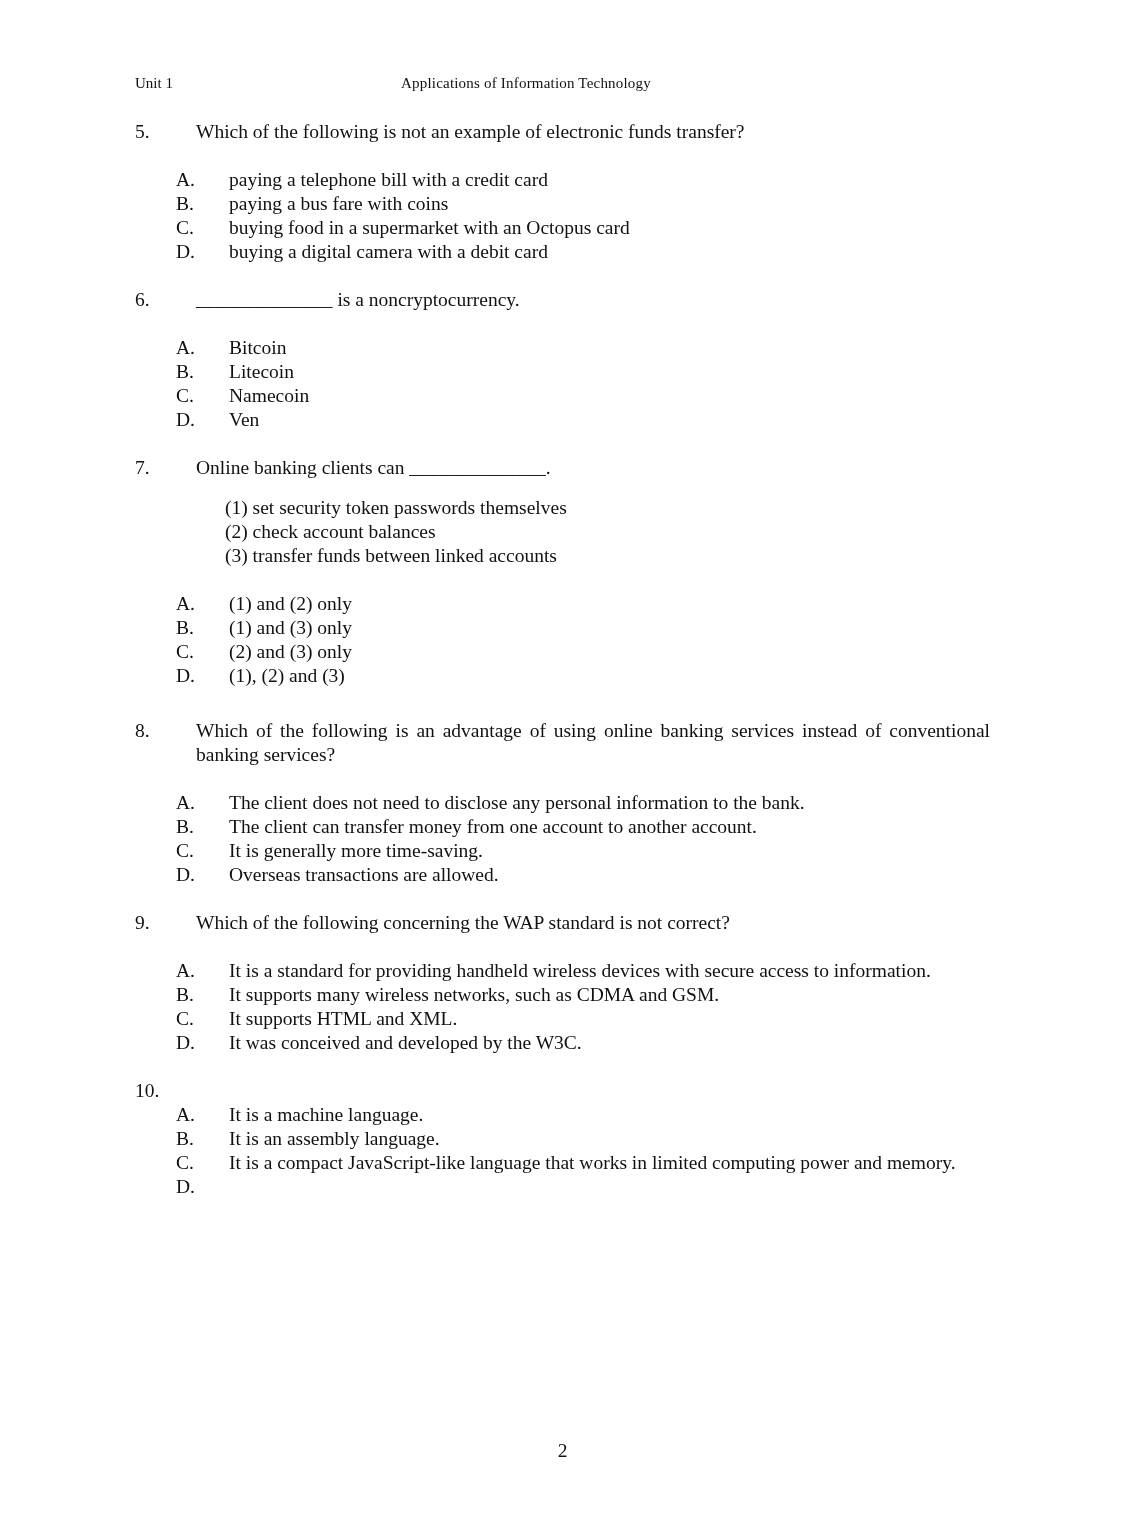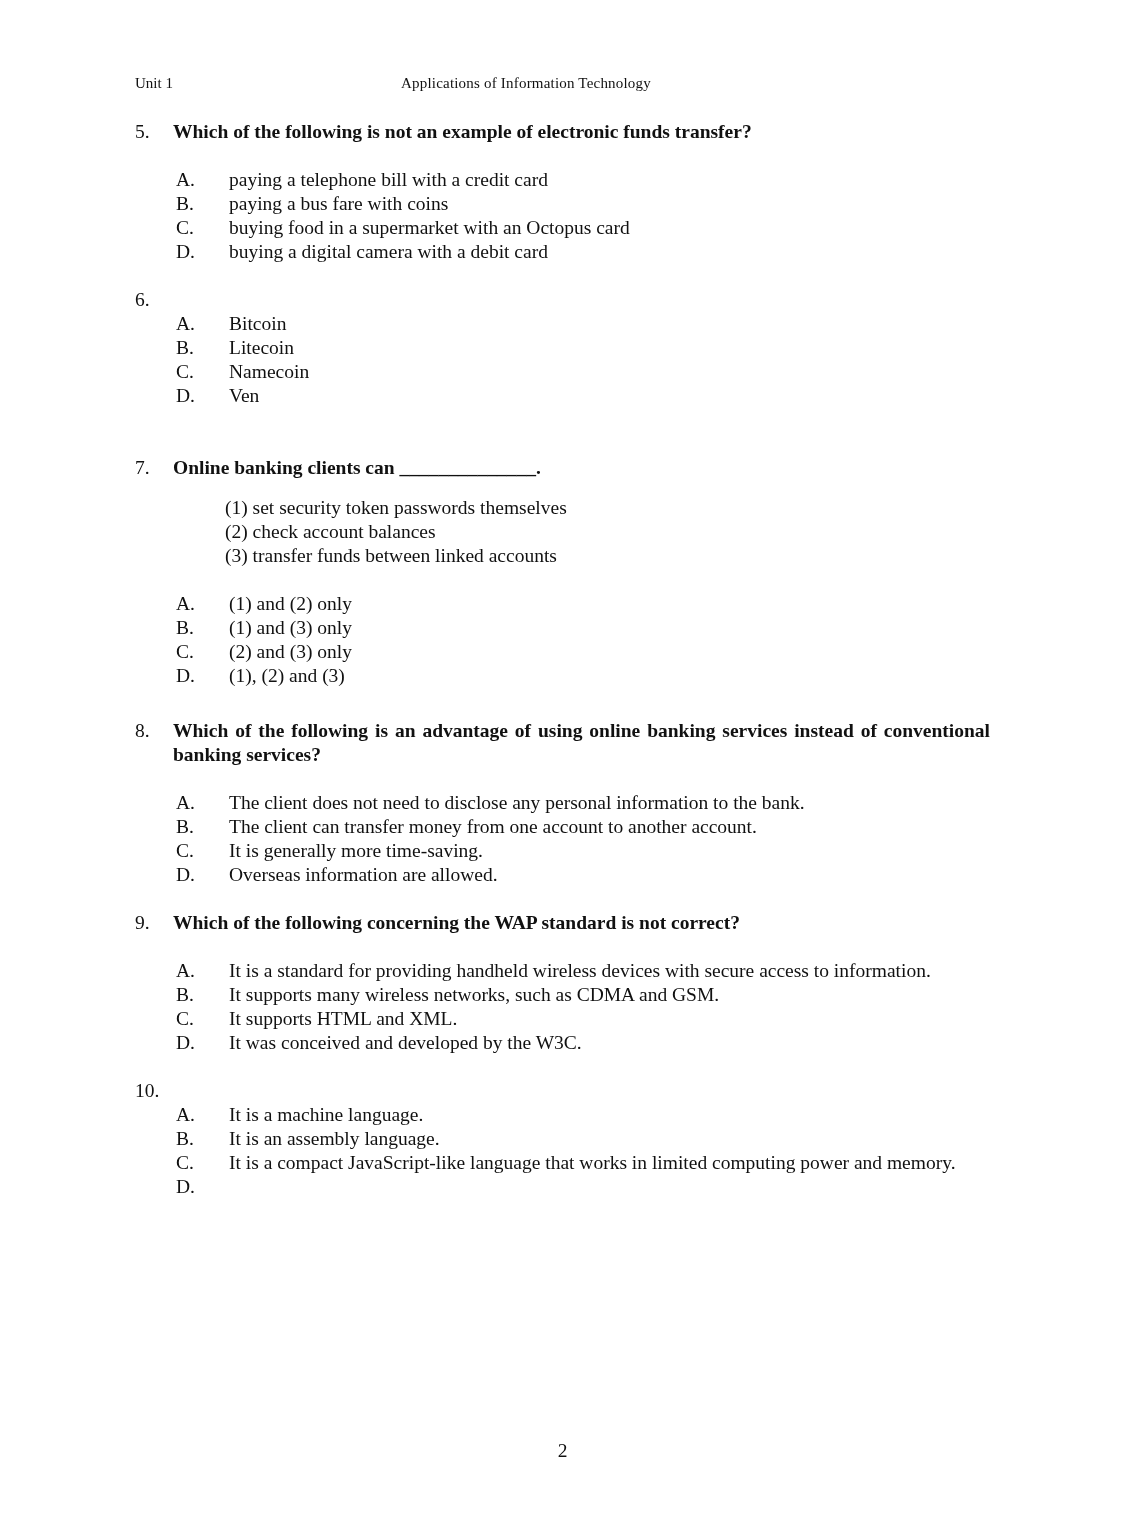--- a/index.html
+++ b/index.html
@@ -3,21 +3,21 @@
 <meta charset="utf-8">
 <style>
   html, body { margin: 0; padding: 0; background: #ffffff; }
   body { width: 1125px; height: 1538px; position: relative; overflow: hidden;
          font-family: "Liberation Serif", serif; color: #111; font-size: 19.5px; }
   .header { position: absolute; top: 75px; left: 135px; width: 855px; height: 24px; font-size: 15px; }
   .header .unit { position: absolute; left: 0; top: 0; }
   .header .title { position: absolute; left: 266px; top: 0; letter-spacing: 0.2px; }
   .q { position: absolute; left: 135px; width: 855px; line-height: 24px; }
   .q .num { position: absolute; left: 0; top: 0; }
-  .q .stem { margin-left: 38px; text-align: justify; font-weight: bold; }
+  .q .stem { margin-left: 61px; text-align: justify; }
   .opts { margin-top: 24px; }
   .opt { position: relative; line-height: 24px; }
   .opt .letter { position: absolute; left: 41px; top: 0; }
   .opt .text { margin-left: 94px; text-align: justify; }
   .stmts { margin-top: 16px; margin-left: 90px; }
   .stmt { line-height: 24px; }
   .pagenum { position: absolute; top: 1440px; left: 0; width: 1125px; text-align: center; }
 </style>
 </head>
 <body>
@@ -45,20 +45,21 @@
       </div>
     <div class="opt">
         <span class="letter">D.</span>
         <div class="text">buying a digital camera with a debit card</div>
       </div>
   </div>
 </div>
 
 <div class="q" style="top:288px;">
   <span class="num">6.</span>
+  <div class="stem">______________ is a noncryptocurrency.</div>
   <div class="opts">
     <div class="opt">
         <span class="letter">A.</span>
         <div class="text">Bitcoin</div>
       </div>
     <div class="opt">
         <span class="letter">B.</span>
         <div class="text">Litecoin</div>
       </div>
     <div class="opt">
@@ -111,21 +112,21 @@
     <div class="opt">
         <span class="letter">B.</span>
         <div class="text">The client can transfer money from one account to another account.</div>
       </div>
     <div class="opt">
         <span class="letter">C.</span>
         <div class="text">It is generally more time-saving.</div>
       </div>
     <div class="opt">
         <span class="letter">D.</span>
-        <div class="text">Overseas information are allowed.</div>
+        <div class="text">Overseas transactions are allowed.</div>
       </div>
   </div>
 </div>
 
 <div class="q" style="top:911px;">
   <span class="num">9.</span>
   <div class="stem">Which of the following concerning the WAP standard is not correct?</div>
   <div class="opts">
     <div class="opt">
         <span class="letter">A.</span>

